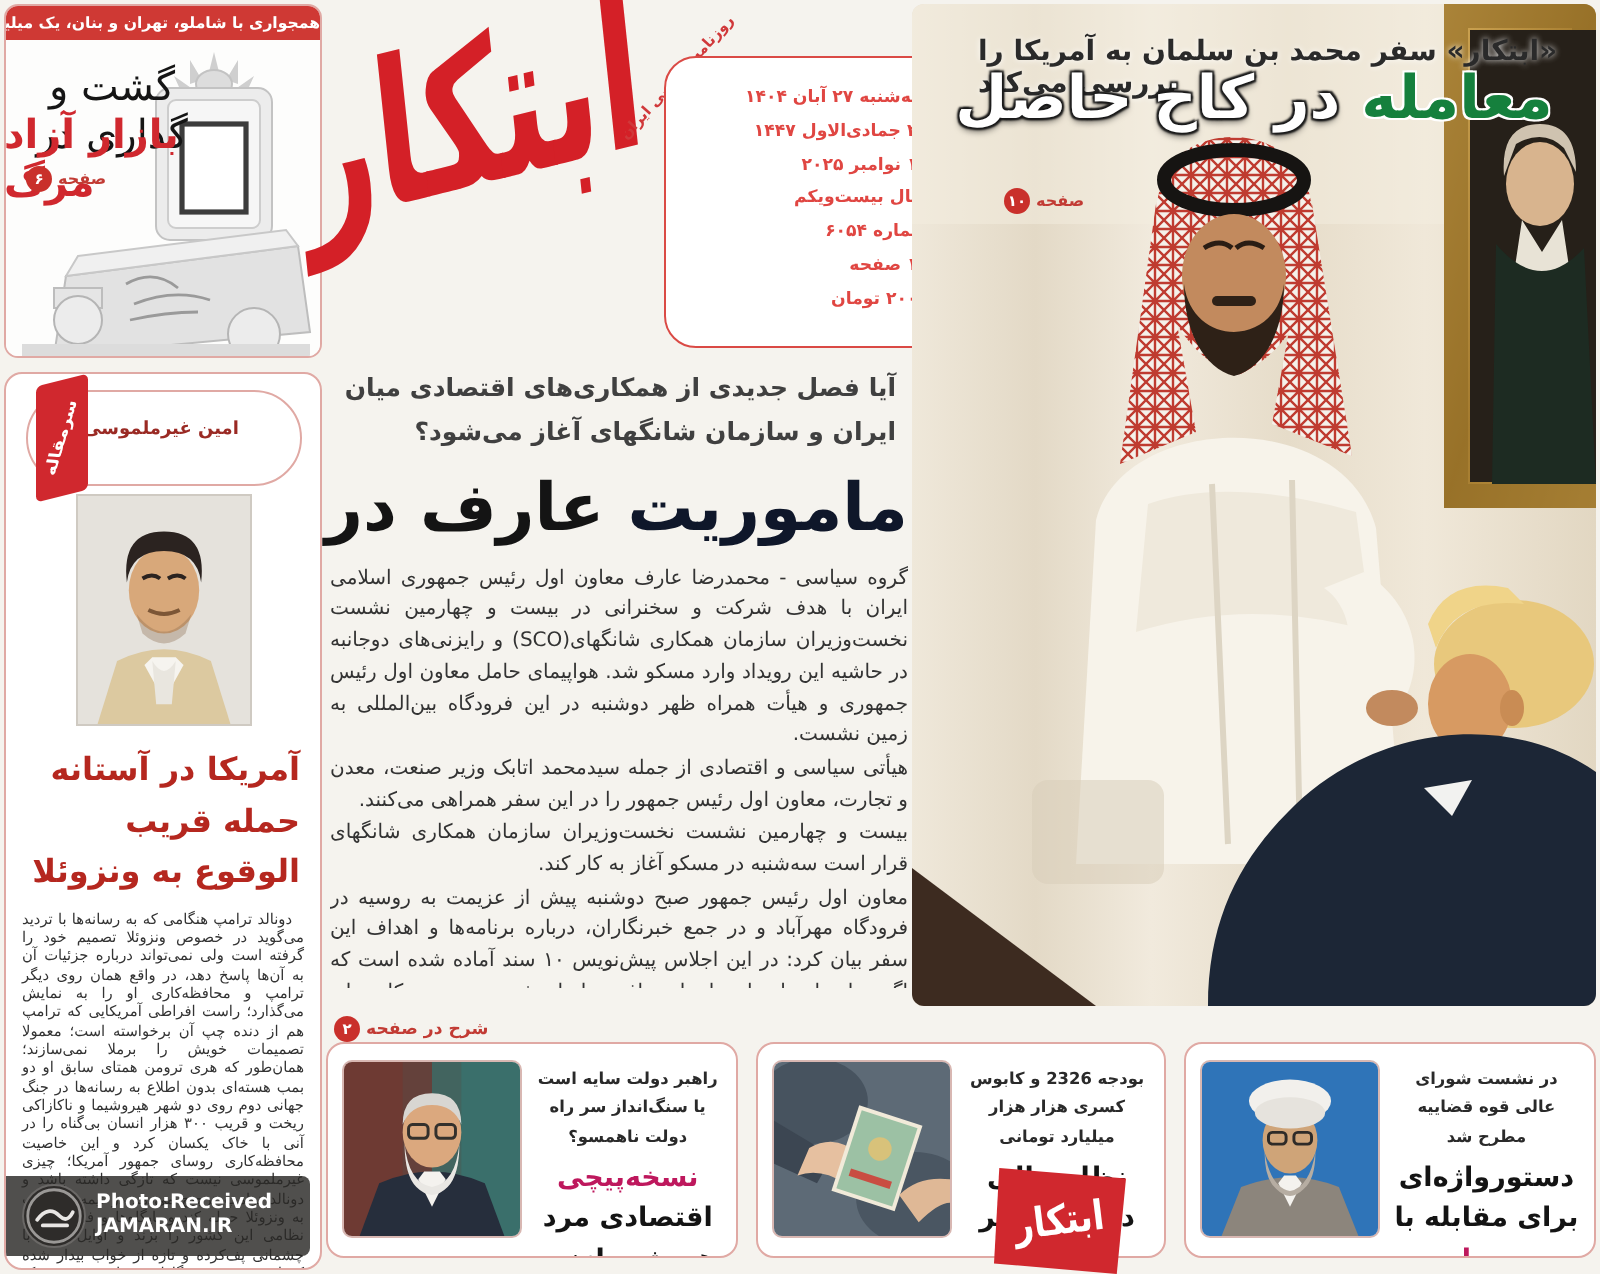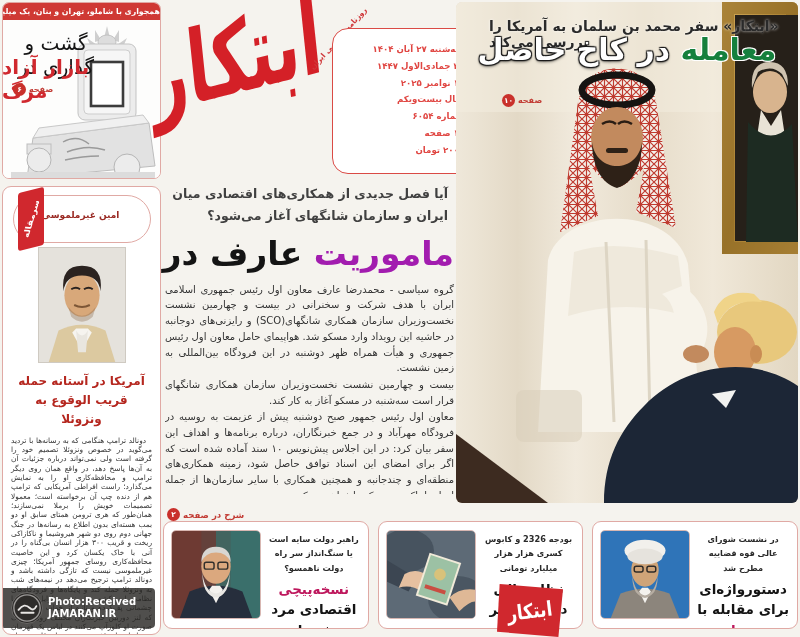--- a/index.html
+++ b/index.html
@@ -49,41 +49,41 @@
   .lp-white { color:#fff; text-shadow:-1px -1px 1px #1a1a1a, 1px -1px 1px #1a1a1a,
               -1px 1px 1px #1a1a1a, 1px 1px 1px #1a1a1a, 0 2px 3px rgba(0,0,0,.5); }
   .lp-badge { position:absolute; top:92px; left:46px; }
 
   
   #main-story { position:absolute; left:165px; top:183px; width:289px; height:338px; }
   .ms-kicker { font-size:12.5px; font-weight:bold; color:#404040; line-height:1.75;
                padding:0 6px; }
   .ms-headline { margin-top:7px; text-align:center; font-size:33px; font-weight:bold; color:#141414;
                  white-space:nowrap; }
-  .ms-red { color:#a21caf; }
+  .ms-red { color:#0f172a; }
   .ms-body { margin-top:9px; height:212px; overflow:hidden; font-size:10px; color:#333;
              text-align:justify; line-height:1.57; }
   .ms-body p { margin-bottom:1px; }
   .ms-more { position:absolute; left:2px; bottom:0; }
   .ms-more .badge-word { font-size:8.6px; }
 
   
   #editorial { position:absolute; left:2px; top:186px; width:159px; height:449px; background:#fff;
                border:1px solid #e0a9a4; border-radius:9px; overflow:hidden; }
   .ed-pill { position:relative; margin:8px auto 4px auto; width:138px; height:48px;
              border:1.2px solid #e0a9a4; border-radius:24px; }
   .ed-author { position:absolute; top:14px; right:26px; width:86px; text-align:center;
                color:#9a2a24; font-size:9px; font-weight:bold; }
   .ed-tag { position:absolute; left:4px; top:-6px; width:26px; height:58px; background:#d0282e;
             transform:skewY(-14deg); border-radius:3px; }
   .ed-tag span { position:absolute; left:50%; top:50%; transform:translate(-50%,-50%) rotate(-72deg);
                  color:#fff; font-size:8.5px; font-weight:bold; white-space:nowrap; }
   .ed-photo { display:block; margin:2px auto; width:88px; height:116px; border:1px solid #cfcac2;
               background:#eceae4; }
-  .ed-headline { padding:7px 10px 4px 10px; text-align:center; color:#b5271f; font-size:12px;
+  .ed-headline { padding:7px 10px 4px 10px; color:#b5271f; font-size:16px;
                  font-weight:bold; line-height:1.6; }
   .ed-body { padding:2px 8px 0 8px; font-size:7.4px; color:#333; text-align:justify; line-height:1.26; }
   .ed-body p { margin-bottom:3px; text-indent:6px; }
   .ed-watermark { position:absolute; left:0; bottom:6px; width:152px; height:40px;
                   background:rgba(42,40,38,.82); display:flex; align-items:center; gap:5px;
                   direction:ltr; padding-left:8px; border-radius:0 4px 4px 0; }
   .ed-wm-logo { width:32px; height:32px; border-radius:50%; background:#2e2c2a; border:1px solid #6a6866;
                 position:relative; flex:0 0 32px; }
   .ed-wm-logo svg { position:absolute; inset:0; }
   .ed-wm-text { color:#fff; font-size:10px; font-weight:bold; line-height:1.25; }
@@ -216,20 +216,21 @@
       <span class="badge-word">صفحه</span>
       <span class="badge-circle">۱۰</span>
     </div>
   </div>
 
   <div id="main-story">
     <div class="ms-kicker">آیا فصل جدیدی از همکاری‌های اقتصادی میان ایران و سازمان شانگهای آغاز می‌شود؟</div>
     <div class="ms-headline"><span class="ms-red">ماموریت</span><span> عارف در مسکو</span></div>
     <div class="ms-body">
       <p>گروه سیاسی - محمدرضا عارف معاون اول رئیس جمهوری اسلامی ایران با هدف شرکت و سخنرانی در بیست و چهارمین نشست نخست‌وزیران سازمان همکاری شانگهای(SCO) و رایزنی‌های دوجانبه در حاشیه این رویداد وارد مسکو شد. هواپیمای حامل معاون اول رئیس جمهوری و هیأت همراه ظهر دوشنبه در این فرودگاه بین‌المللی به زمین نشست.</p>
+      <p>هیأتی سیاسی و اقتصادی از جمله سیدمحمد اتابک وزیر صنعت، معدن و تجارت، معاون اول رئیس جمهور را در این سفر همراهی می‌کنند.</p>
       <p>بیست و چهارمین نشست نخست‌وزیران سازمان همکاری شانگهای قرار است سه‌شنبه در مسکو آغاز به کار کند.</p>
       <p>معاون اول رئیس جمهور صبح دوشنبه پیش از عزیمت به روسیه در فرودگاه مهرآباد و در جمع خبرنگاران، درباره برنامه‌ها و اهداف این سفر بیان کرد: در این اجلاس پیش‌نویس ۱۰ سند آماده شده است که اگر برای امضای این اسناد توافق حاصل شود، زمینه همکاری‌های منطقه‌ای و چندجانبه و همچنین همکاری با سایر سازمان‌ها از جمله اوراسیا، اکو و یونسکو را فراهم می‌کند.</p>
 
     </div>
     <div class="ms-more badge">
       <span class="badge-word">شرح در صفحه</span>
       <span class="badge-circle">۲</span>
     </div>
   </div>
 

